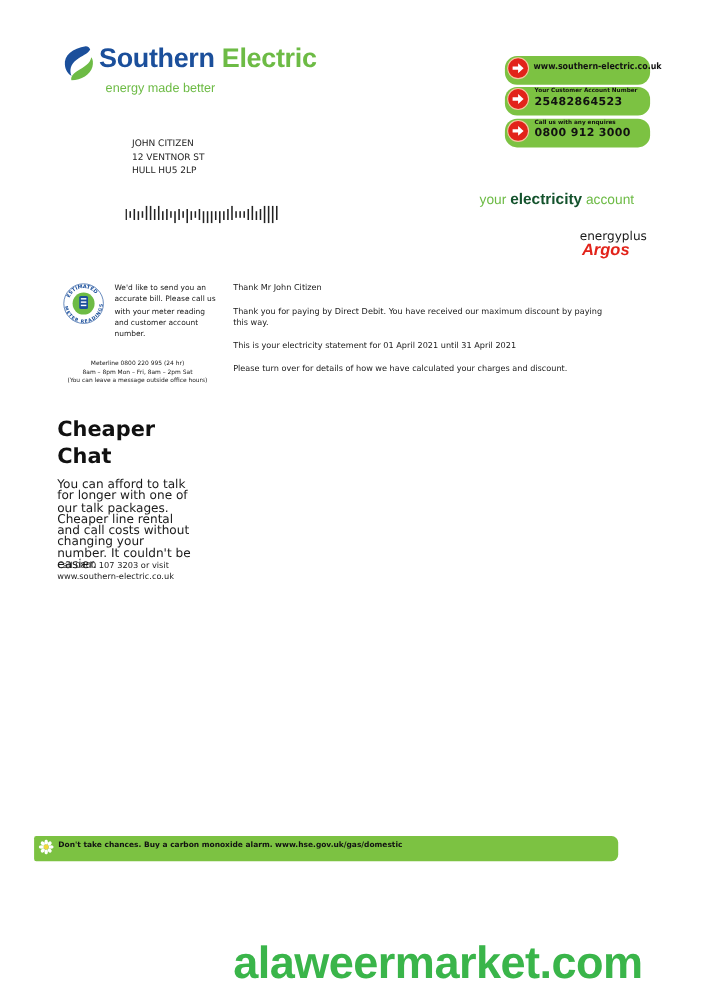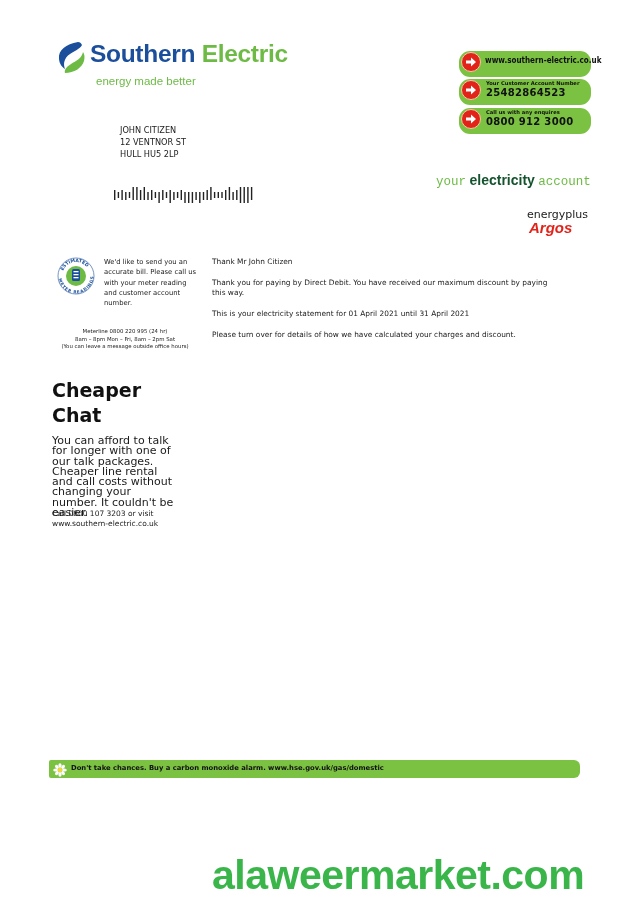--- a/index.html
+++ b/index.html
@@ -22,41 +22,41 @@
   .pill .small { position:absolute; left:27px; top:1px; font-size:5.2px; font-weight:bold; color:#111; white-space:nowrap; }
   .pill .big { position:absolute; left:27px; top:8px; font-size:10px; font-weight:bold; color:#111; white-space:nowrap; letter-spacing:0.3px; }
 
   
   .addr { left:120px; top:124px; font-size:8.2px; line-height:12px; color:#222; }
   .addr div { white-space:nowrap; }
   .barcode { left:114px; top:187px; }
 
   
   .acct { left:436px; top:172px; font-size:12.5px; white-space:nowrap; font-family:"Liberation Sans", sans-serif; }
-  .acct .g { color:#6dbb45;font-family:Liberation Mono, monospace; }
+  .acct .g { color:#6dbb45; }
   .acct .b { color:#14532d; font-weight:bold; font-size:14px;margin-top:35px; }
   .eplus { left:527px; top:208px; font-size:11px; color:#1a1a1a; white-space:nowrap; }
   .argos { left:529px; top:219px; font-size:15px; color:#e2231a; font-weight:bold; font-style:italic; font-family:"Liberation Sans", sans-serif; white-space:nowrap; }
 
   
   .badge { left:57px; top:257px; width:38px; height:38px; }
   .badge-text { left:104px; top:257px; width:95px; font-size:6.8px; line-height:10.3px; color:#1a1a1a; }
   .meterline { left:50px; top:328px; width:150px; text-align:center; font-size:5.4px; line-height:7.7px; color:#1a1a1a; }
 
   
   .letter { left:212px; top:257px; width:340px; font-size:7.4px; line-height:10.5px; color:#1a1a1a; }
   .letter p { margin:0 0 10.2px 0; }
 
   
   .chat-title { left:52px; top:378px; font-size:19px; line-height:25px; font-weight:bold; color:#111; font-family:"DejaVu Sans", sans-serif; }
   .chat-body { left:52px; top:436px; width:125px; font-size:11px; line-height:10.3px; color:#1a1a1a; }
   .chat-call { left:52px; top:509px; width:140px; font-size:7.5px; line-height:10.3px; color:#1a1a1a; }
 
   
-  .banner { left:49px; top:760px; width:531px; height:18px; background:#7cc242; border-radius:2px 6px 6px 2px; }
+  .banner { left:31px; top:760px; width:531px; height:23px; background:#7cc242; border-radius:2px 6px 6px 2px; }
   .banner .daisy { position:absolute; left:4px; top:2px; width:14px; height:14px; }
   .banner .text { position:absolute; left:22px; top:4px; font-size:6.8px; color:#111; white-space:nowrap; font-weight:bold; }
 
   
   .watermark { left:212px; top:852px; font-family:"Liberation Sans", sans-serif; font-weight:bold; font-size:41px; color:#3ab54a; white-space:nowrap; letter-spacing:-0.5px; }
 </style>
 </head>
 <body>
 
 <div class="abs logo-mark">

